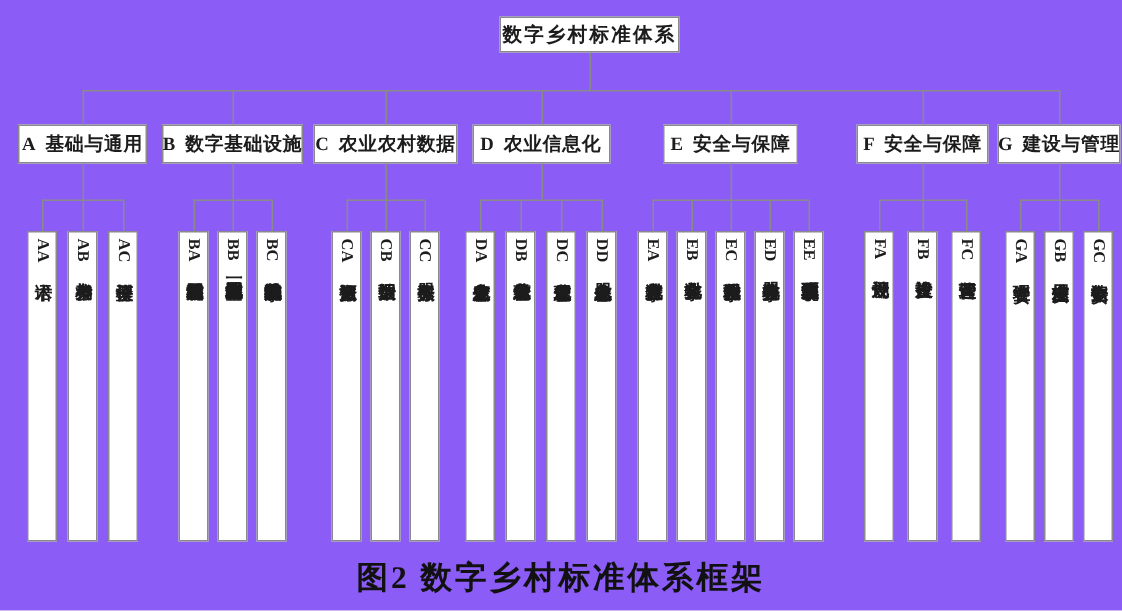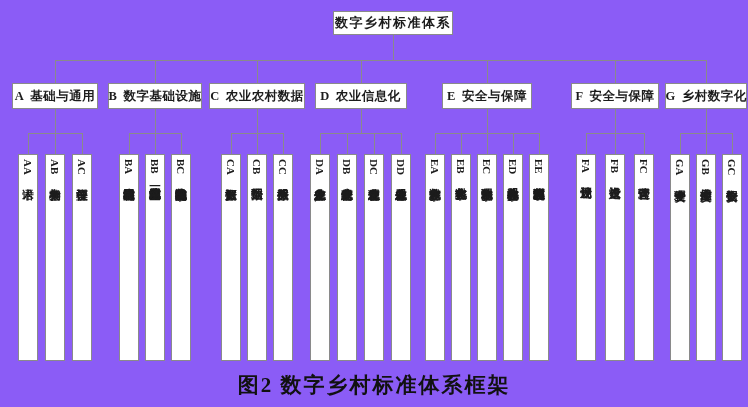--- a/index.html
+++ b/index.html
@@ -194,21 +194,21 @@
       </div>
       <div class="box child">
         <span class="node-code">FC</span><span>运营管理</span>
       </div>
     </div>
   </div>
 
   <div class="group g6">
     <div class="box branch-box">
       <span>G</span>
-      <span>乡村数字化</span>
+      <span>建设与管理</span>
     </div>
     <div class="children">
       <div class="box child">
         <span class="node-code">GA</span><span>安全管理</span>
       </div>
       <div class="box child">
         <span class="node-code">GB</span><span>技术应用安全</span>
       </div>
       <div class="box child">
         <span class="node-code">GC</span><span>数据安全</span>

